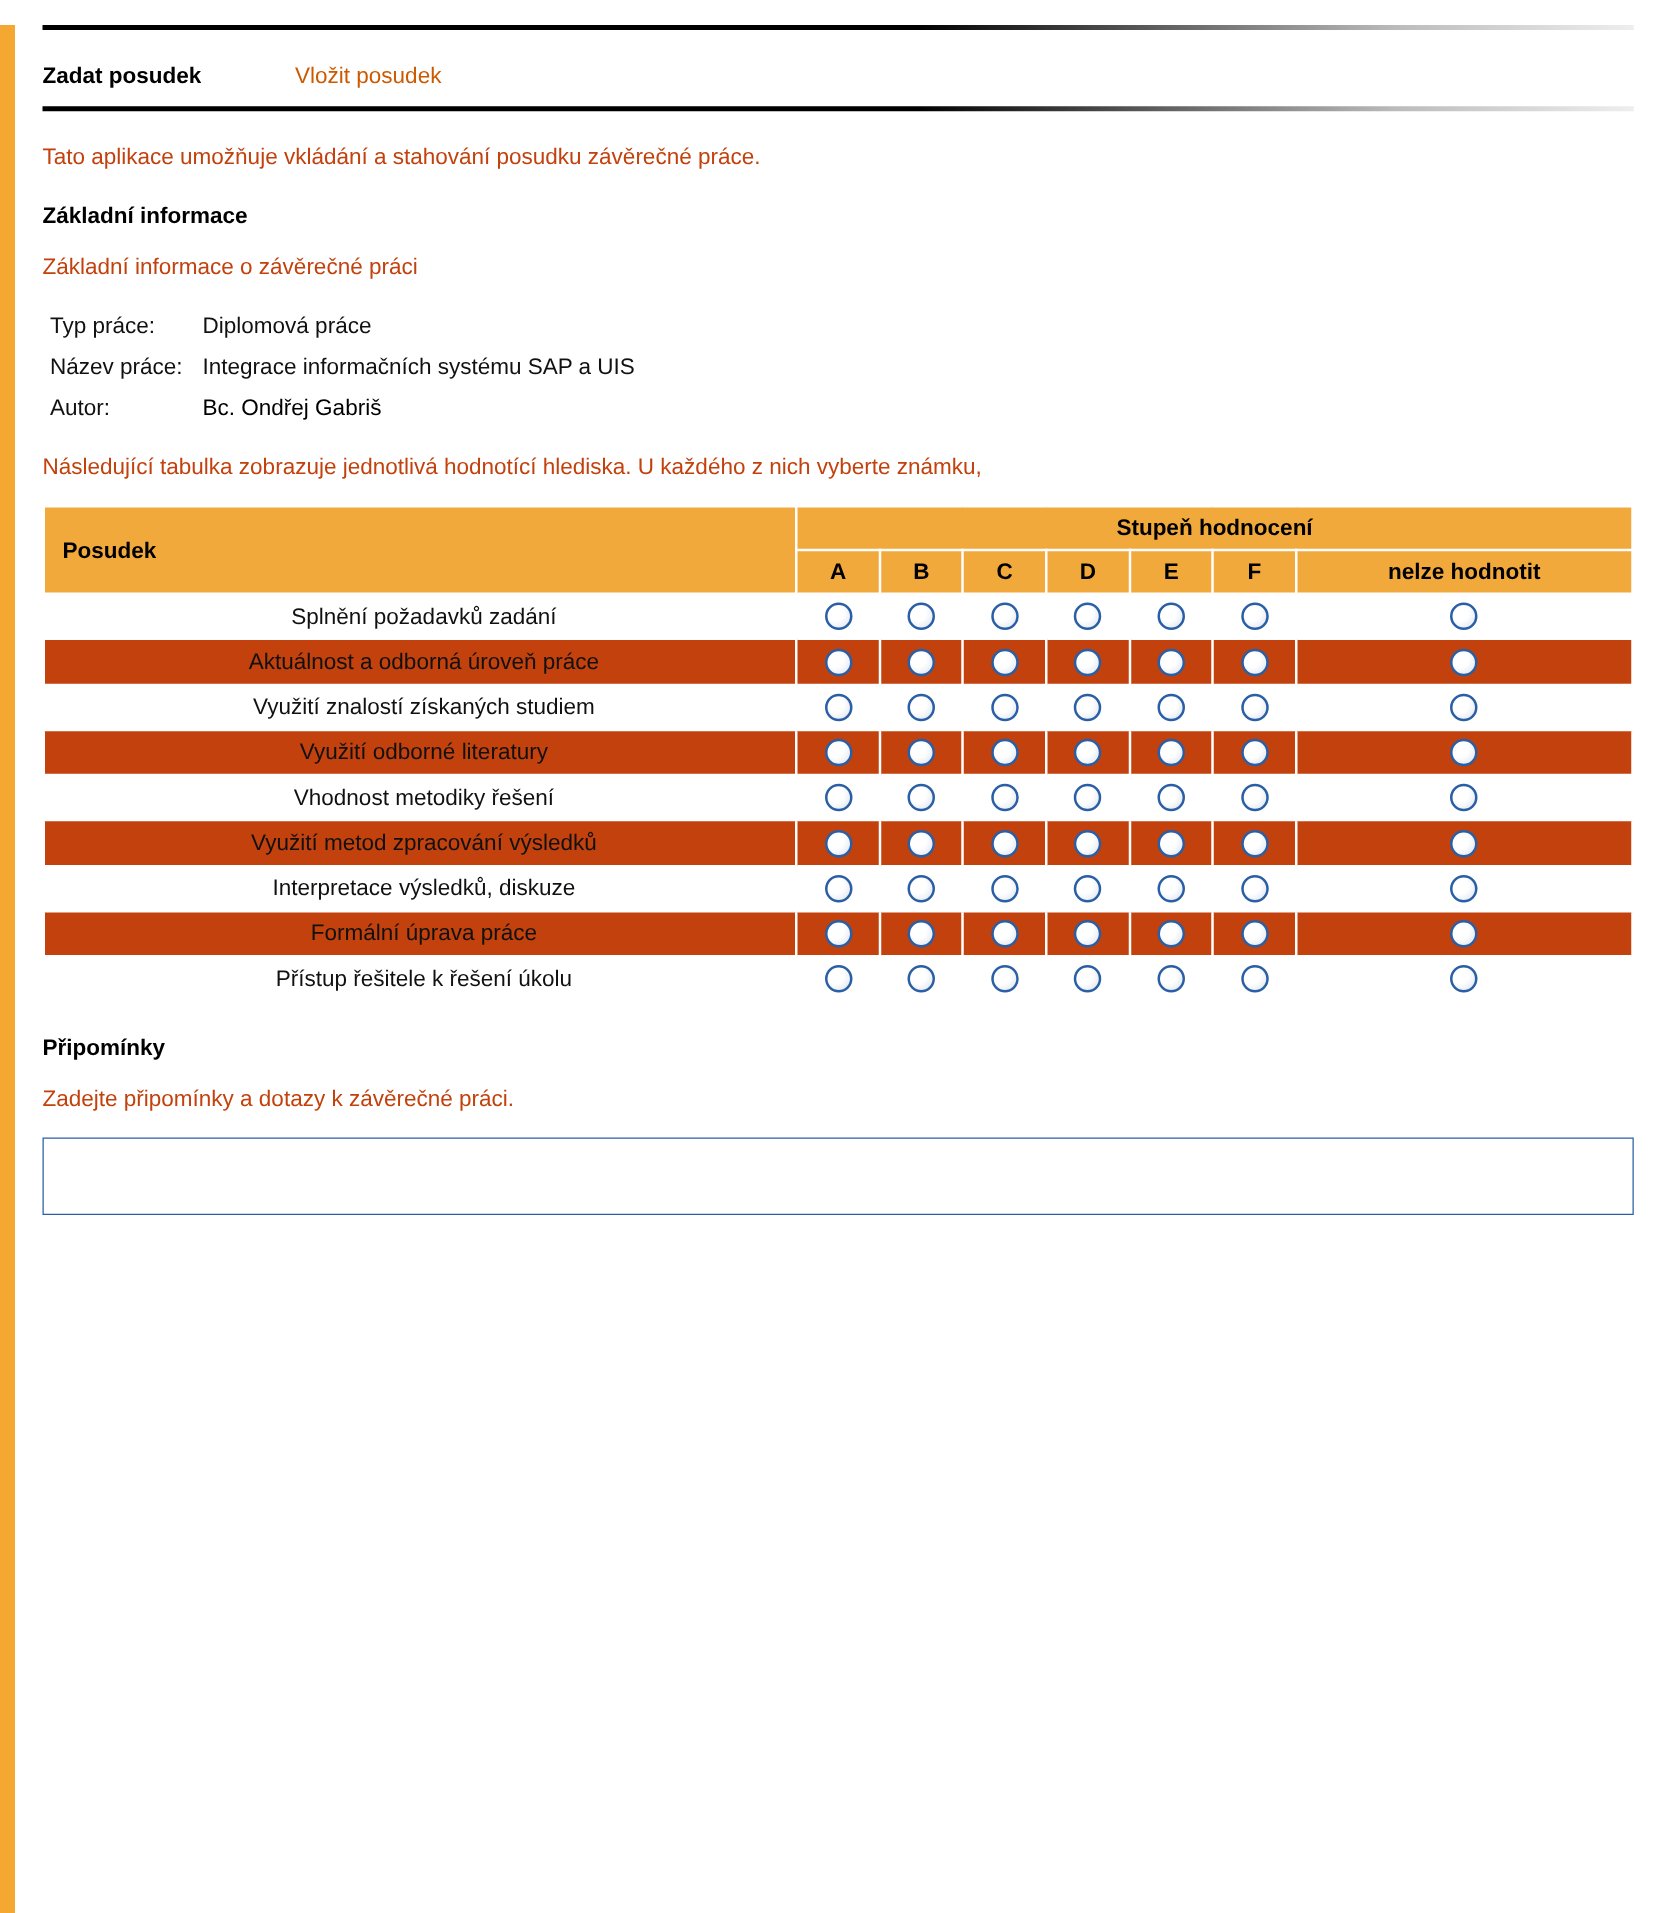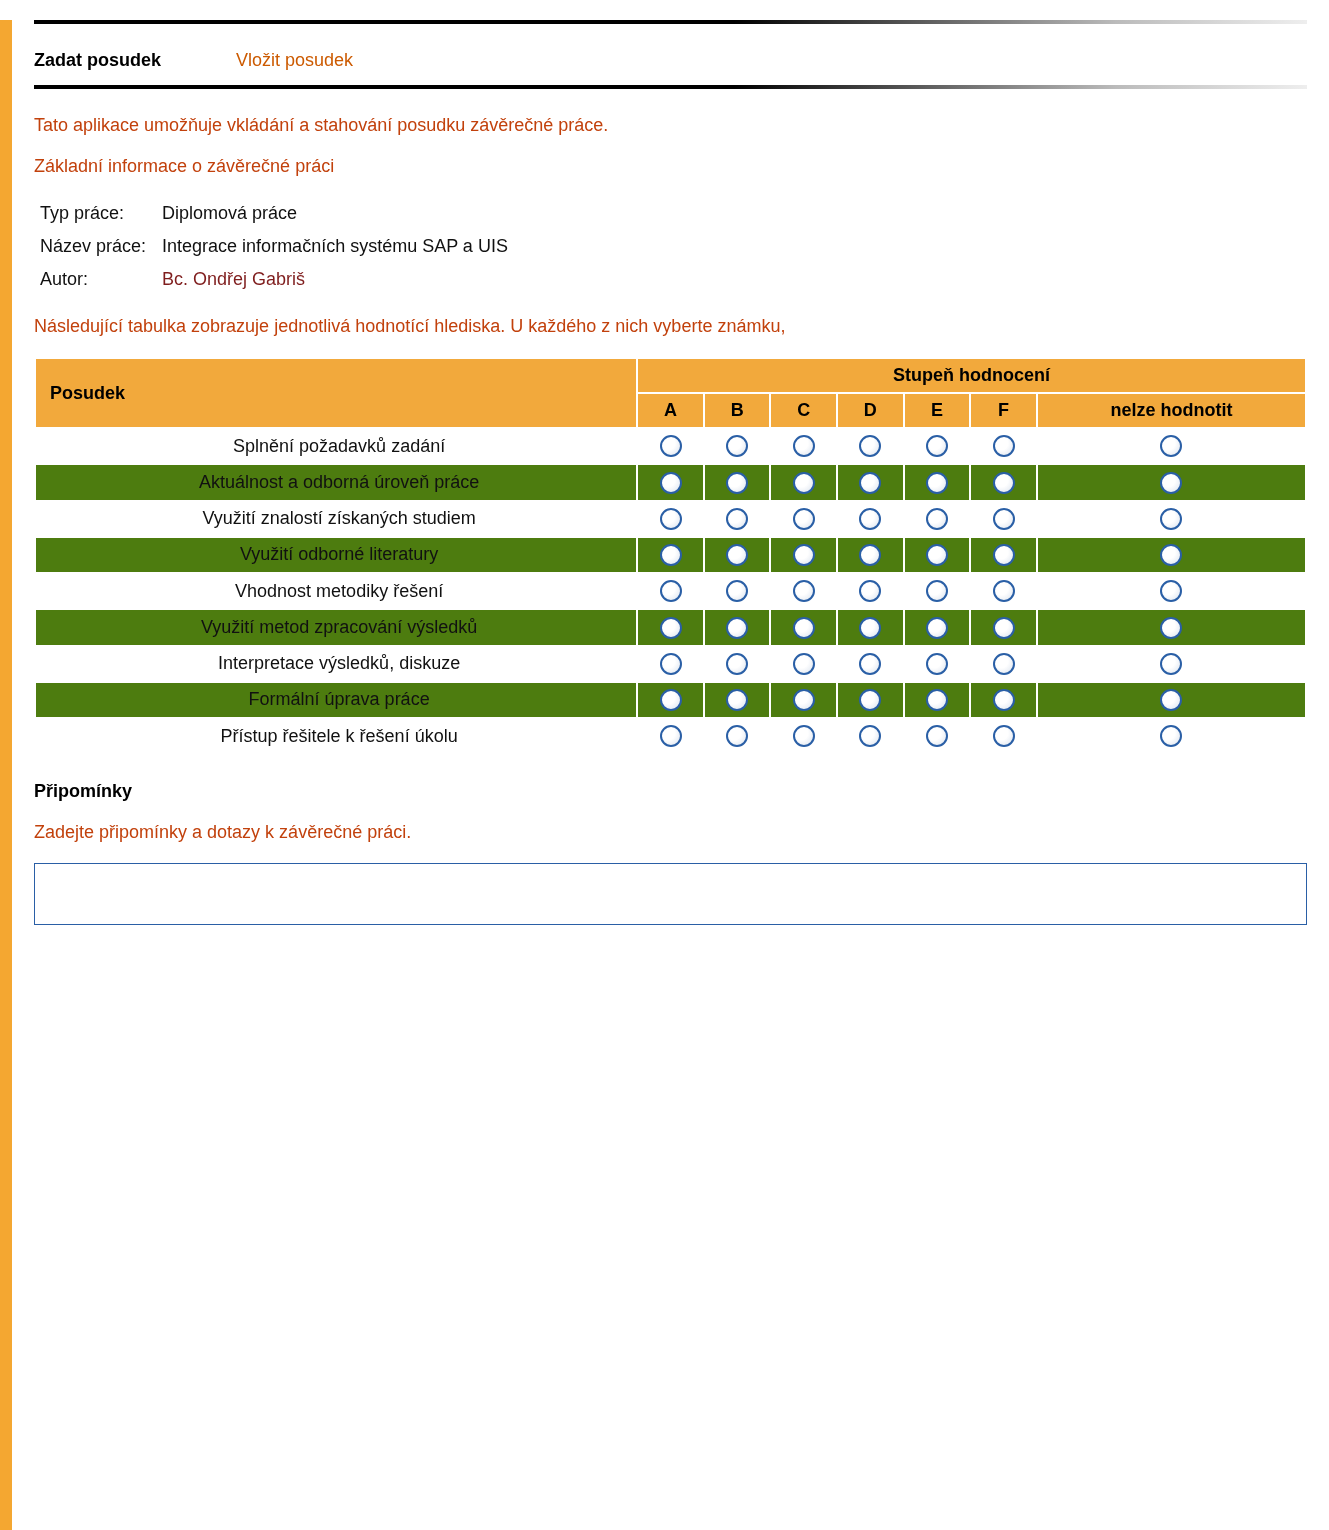--- a/index.html
+++ b/index.html
@@ -23,28 +23,28 @@
   }
   .hr.top{margin-top:20px;margin-bottom:26px;}
   .tabs{padding:0 22px 14px 22px;}
   .tab{display:inline-block;margin-right:70px;font-weight:bold;}
   .tab.active{color:#000;}
   .tab.link{color:#cc5a00;font-weight:normal;cursor:pointer;}
   .green{color:#c2410c;margin:20px 0;}
   .h{font-weight:bold;color:#000;margin:26px 0 18px 0;font-size:18px;}
   table.info{border-collapse:collapse;margin:10px 0 10px 6px;}
   table.info td{padding:6px 16px 6px 0;vertical-align:top;white-space:nowrap;margin-top:28px;}
-  .orange-link{color:#7f1d1d;}
+  .orange-link{color:#000000;}
   
   table.rating{border-collapse:collapse;width:100%;margin-top:6px;table-layout:fixed;}
   table.rating th,table.rating td{padding:6px 8px;text-align:center;font-size:18px;}
   table.rating th{background:#f2a93c;color:#000;font-weight:bold;border:2px solid #fff;}
   table.rating th.criteria{text-align:left;padding-left:14px;}
   table.rating td.criteria{text-align:center;padding-left:14px;}
-  table.rating tbody tr.even td{background:#4d7c0f;}
+  table.rating tbody tr.even td{background:#c2410c;}
   table.rating tbody tr td{border:2px solid #fff;}
   col.c-crit{width:47%;}
   col.c-g{width:5.2%;}
   col.c-nh{width:21%;}
   .radio{
     display:inline-block;width:18px;height:18px;border:2px solid #2a5fa6;
     border-radius:50%;background:radial-gradient(circle at 35% 35%,#fff 0%,#fff 40%,#e9eef5 75%,#d6dee9 100%);
     vertical-align:middle;
   }
   .textarea-shell{
@@ -67,20 +67,21 @@
     <span class="tab link">Vložit posudek</span>
   </div>
 
   <div class="inner">
       <div class="hr"></div>
     </div>
 
   <div class="inner">
     <div class="green">Tato aplikace umožňuje vkládání a stahování posudku závěrečné práce.</div>
 
+    <div class="h">Základní informace</div>
     <div class="green">Základní informace o závěrečné práci</div>
 
     <table class="info">
       <tbody>
           <tr>
         <td>Typ práce:</td>
         <td>Diplomová práce</td>
       </tr>
       <tr>
         <td>Název práce:</td>

